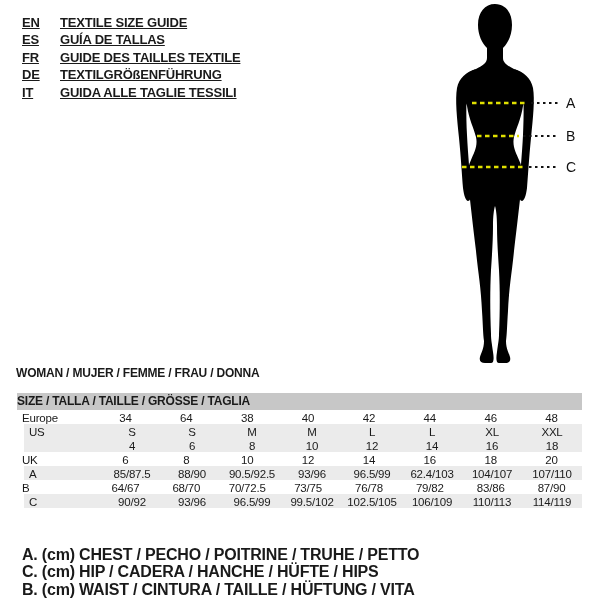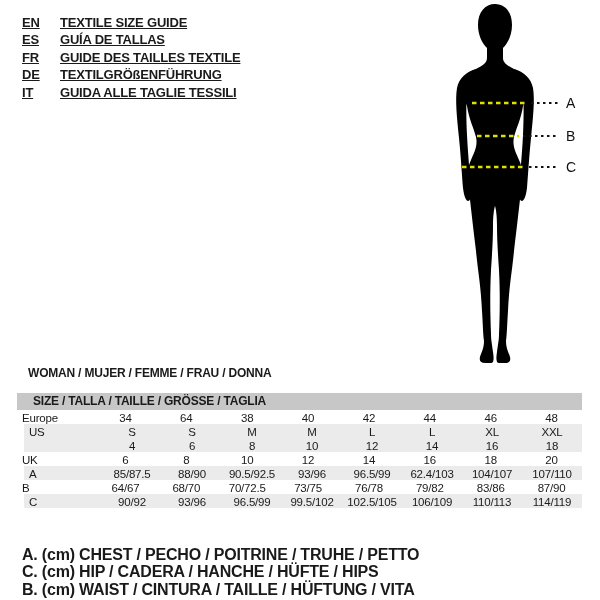--- a/index.html
+++ b/index.html
@@ -14,27 +14,27 @@
   .lang-block{position:absolute;left:22px;top:14px;text-decoration:underline;}
   .lang-row{display:flex;line-height:17.4px;font-size:13px;font-weight:700;letter-spacing:-0.2px;}
   .lang-code{width:38px;flex:0 0 38px;}
   .lang-label{white-space:nowrap;text-align:center;}
 
   
   .figure{position:absolute;left:435px;top:0px;width:160px;height:370px;}
   .figure text{font-family:"Liberation Sans","DejaVu Sans",sans-serif;font-size:14px;fill:#111;}
 
   
-  .section-title{position:absolute;left:28px;top:366px;font-size:12px;font-weight:700;letter-spacing:-0.2px;}
+  .section-title{position:absolute;left:16px;top:366px;font-size:12px;font-weight:700;letter-spacing:-0.2px;}
 
   
   .size-table{position:absolute;left:17px;top:393px;width:565px;}
   .thead{
     background:#c7c7c7;height:17px;line-height:17px;
-    font-size:12px;font-weight:700;padding-left:16px;letter-spacing:-0.2px;
+    font-size:12px;font-weight:700;padding-left:0;letter-spacing:-0.2px;
     box-sizing:border-box;
   }
   .trow{display:flex;height:14px;line-height:16.5px;font-size:11.5px;letter-spacing:-0.2px;}
   .trow.shade{background:#ebebeb;margin-left:7px;}
   .tlabel{flex:0 0 78px;padding-left:5px;box-sizing:border-box;text-align:left;}
   .tcell{flex:1 1 0;text-align:center;}
 
   
   .legend{position:absolute;left:22px;top:546px;}
   .legend-line{font-size:16px;font-weight:700;line-height:17.4px;letter-spacing:-0.2px;white-space:nowrap;}

